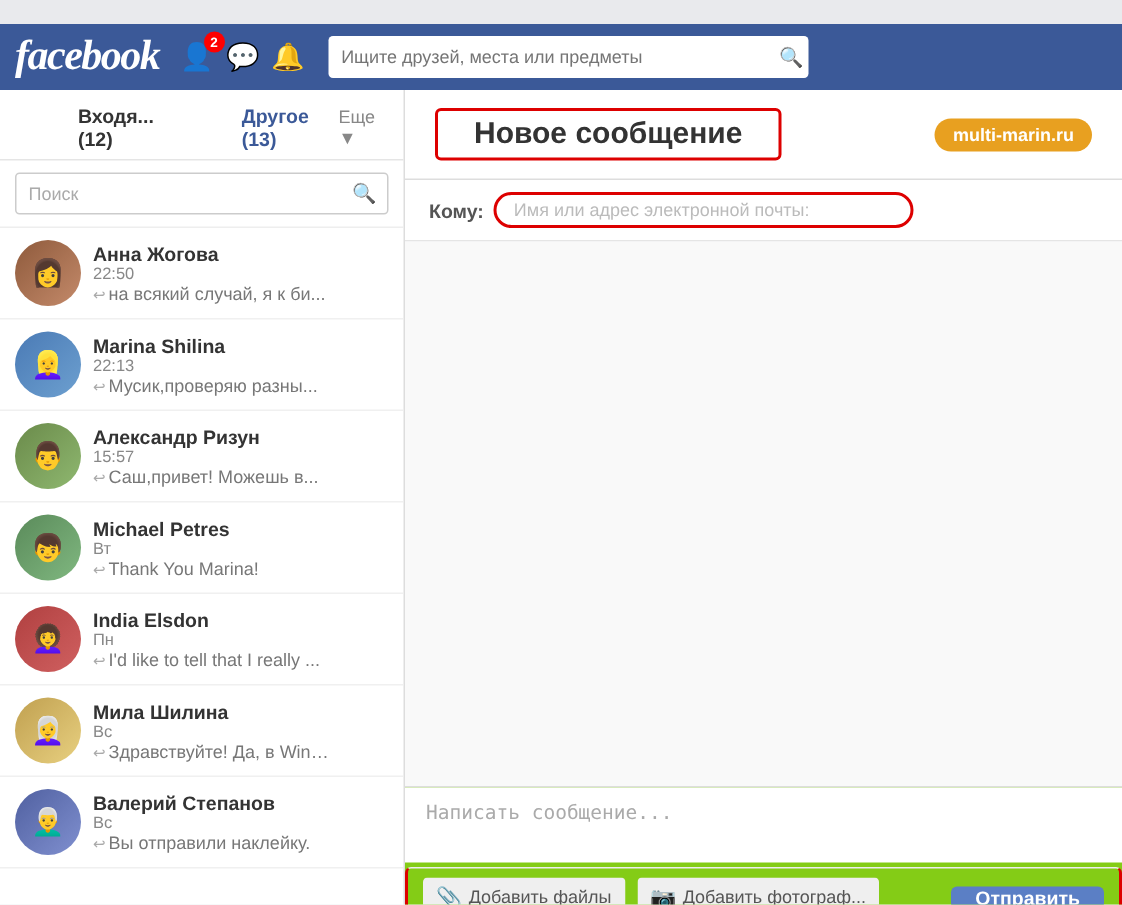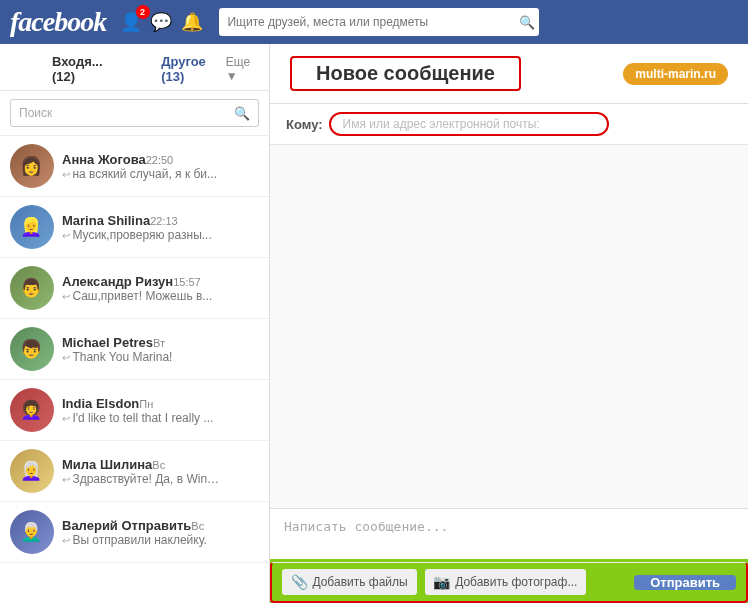--- a/index.html
+++ b/index.html
@@ -6,20 +6,21 @@
     body { font-family: Arial, Helvetica, sans-serif; font-size: 13px; background: #e9eaed; width: 748px; height: 603px; overflow: hidden; }
 
     
     #topbar {
       background: #3b5998;
       height: 44px;
       display: flex;
       align-items: center;
       padding: 0 10px;
       gap: 8px;
+      margin-top: 16px;
     }
     #logo {
       color: white;
       font-family: Georgia, serif;
       font-size: 28px;
       font-weight: bold;
       font-style: italic;
       letter-spacing: -1px;
       margin-right: 6px;
     }
@@ -166,21 +167,21 @@
       color: #fff;
     }
     .avatar.av1 { background: linear-gradient(135deg, #8e5a3c, #c48a6a); }
     .avatar.av2 { background: linear-gradient(135deg, #4a7ab5, #6da0d0); }
     .avatar.av3 { background: linear-gradient(135deg, #6a8a4a, #8fb870); }
     .avatar.av4 { background: linear-gradient(135deg, #5a8a5a, #80b880); }
     .avatar.av5 { background: linear-gradient(135deg, #b04040, #d06060); }
     .avatar.av6 { background: linear-gradient(135deg, #c0a050, #e8d080); }
     .avatar.av7 { background: linear-gradient(135deg, #5060a0, #8090d0); }
     .msg-info { flex: 1; min-width: 0; }
-    .msg-header { display: flex; align-items: baseline; }
+    .msg-header { display: flex; align-items: baseline; flex-direction: column; }
     .msg-name { font-weight: bold; font-size: 13px; color: #333; }
     .msg-time { font-size: 11px; color: #888; white-space: nowrap; }
     .msg-preview { font-size: 12px; color: #777; white-space: nowrap; overflow: hidden; text-overflow: ellipsis; max-width: 160px; }
     .msg-preview .reply-icon { color: #aaa; font-size: 10px; margin-right: 2px; }
 
     
     #right-panel {
       flex: 1;
       display: flex;
       flex-direction: column;
@@ -393,21 +394,21 @@
         </div>
         <div class="msg-preview">
           <span class="reply-icon">↩</span>Здравствуйте! Да, в Windo...
         </div>
       </div>
     </div>
         <div class="msg-item">
       <div class="avatar av7">👨‍🦳</div>
       <div class="msg-info">
         <div class="msg-header">
-          <span class="msg-name">Валерий Отправить</span>
+          <span class="msg-name">Валерий Степанов</span>
           <span class="msg-time">Вс</span>
         </div>
         <div class="msg-preview">
           <span class="reply-icon">↩</span>Вы отправили наклейку.
         </div>
       </div>
     </div>
       </div>
   </div>
 

